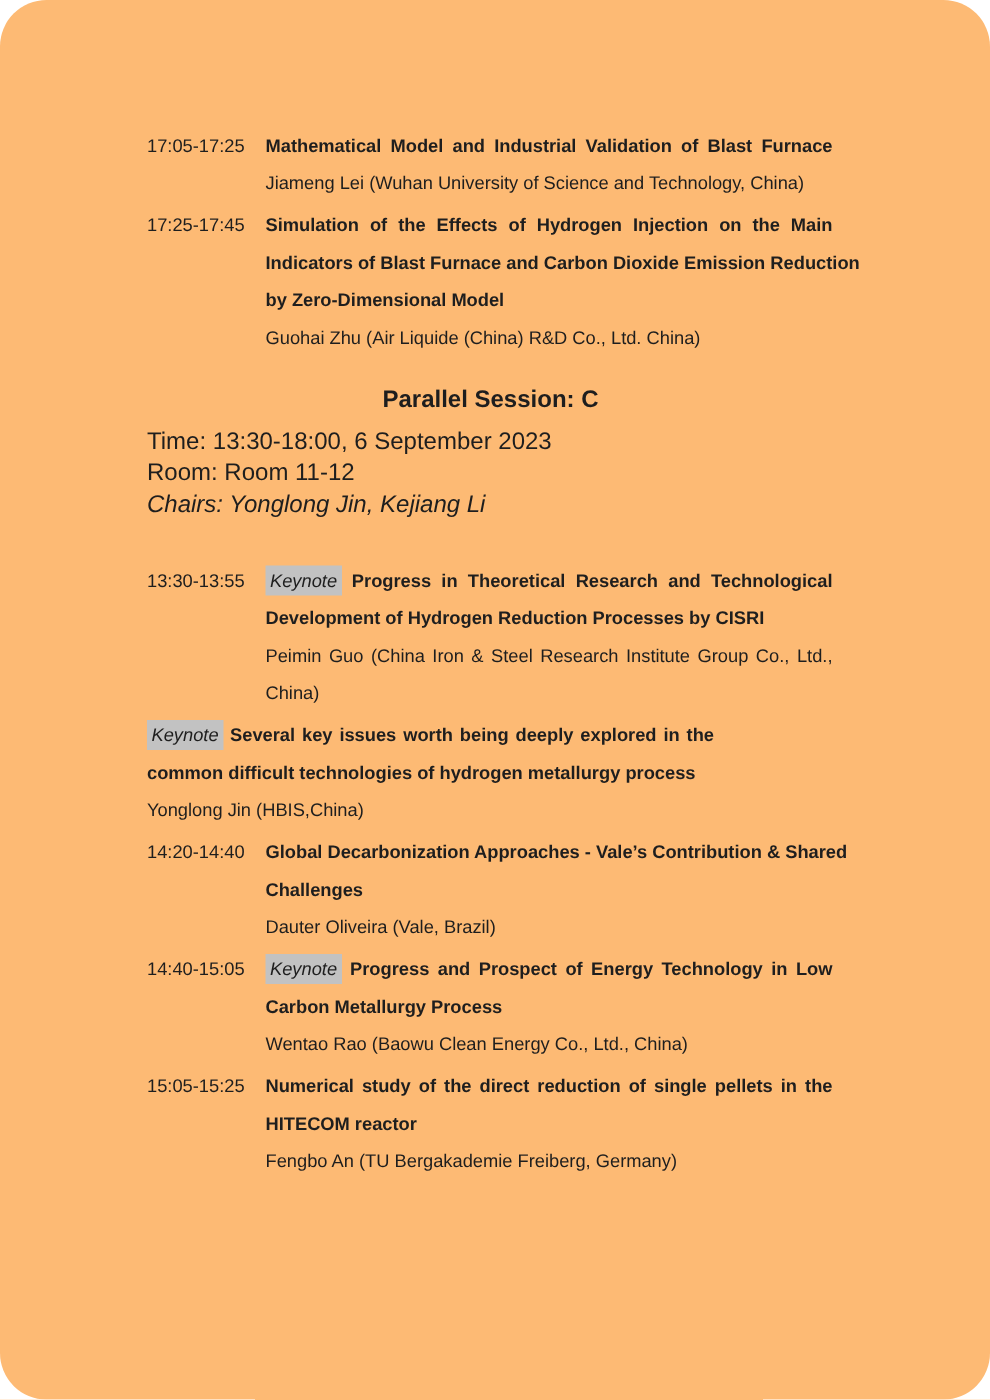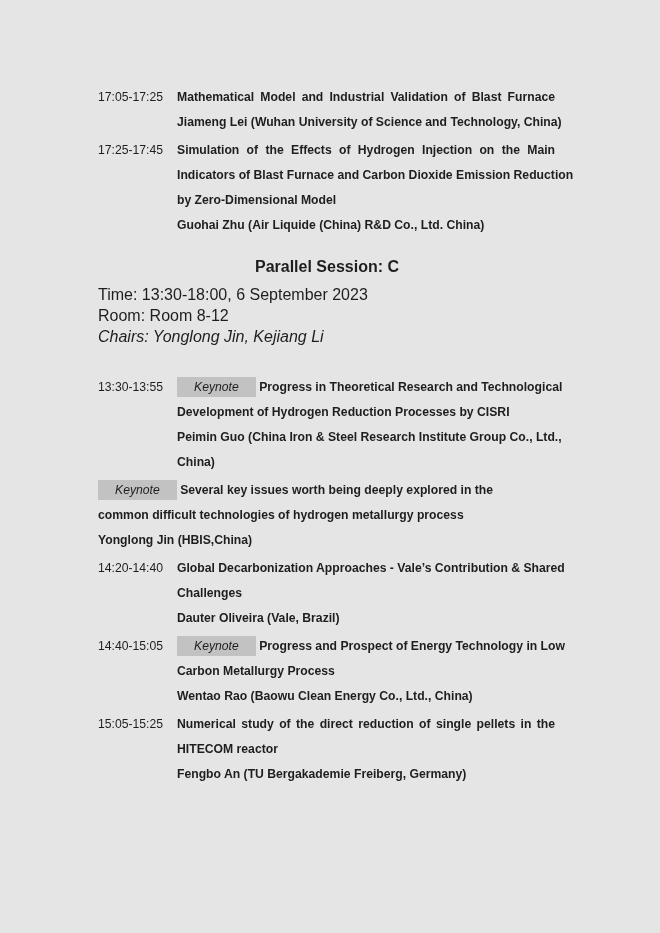--- a/index.html
+++ b/index.html
@@ -1,34 +1,34 @@
 <!DOCTYPE html>
 <html><head>
 <meta charset="utf-8">
 <style>
   html,body { margin:0; padding:0; background:#ffffff; }
   .page {
-    position:relative; width:660px; height:933px; background:#e5e5e5;
-    font-family:"Liberation Sans", sans-serif; color:#1e1e1e; overflow:hidden;
+    position:relative; width:660px; height:933px; background:#fdba74;
+    font-family:"Liberation Sans", sans-serif; color:#1e1e1e; overflow:hidden;border-radius:31px;
   }
   .content { position:absolute; left:98px; top:85px; width:458px; }
 
   .entry { display:flex; margin-bottom:3px; }
   .time  { flex:0 0 79px; width:79px; font-size:12.2px; line-height:25px; }
   .ebody { width:378px; }
 
   .line  { font-size:12.2px; line-height:25px; white-space:nowrap; }
   .title { font-weight:bold; }
-  .speaker { font-weight:bold; }
+  .speaker { font-weight:normal; }
   .jl { text-align:justify; text-align-last:justify; -moz-text-align-last:justify; }
   .ll { text-align:left; text-align-last:left; }
 
   .kbadge {
     background:#c2c2c2; font-style:italic; font-weight:normal;
-    padding:3px 17px;
+    padding:3px 3px;
   }
 
   .heading { font-size:16px; font-weight:bold; line-height:26px; margin:16px 0 4px 0;text-align:center; }
   .meta-line { font-size:16px; line-height:21px; }
   .chairs { font-style:italic; }
   .list-c { margin-top:28px; }
 </style>
 </head>
 <body>
 
@@ -53,21 +53,21 @@
           <div class="line title ll">by Zero-Dimensional Model</div>
           <div class="line speaker ll">Guohai Zhu (Air Liquide (China) R&amp;D Co., Ltd. China)</div>
         </div>
       </div>
 
     </section>
 
     <h1 class="heading">Parallel Session: C</h1>
     <div>
       <div class="meta-line">Time: 13:30-18:00, 6 September 2023</div>
-      <div class="meta-line">Room: Room 8-12</div>
+      <div class="meta-line">Room: Room 11-12</div>
       <div class="meta-line chairs">Chairs: Yonglong Jin, Kejiang Li</div>
     </div>
 
     <section class="list-c">
 
       <div class="entry">
         <div class="time">13:30-13:55</div>
         <div class="ebody">
           <div class="line title jl"><span class="kbadge">Keynote</span> <span>Progress in Theoretical Research and Technological</span></div>
           <div class="line title ll">Development of Hydrogen Reduction Processes by CISRI</div>

